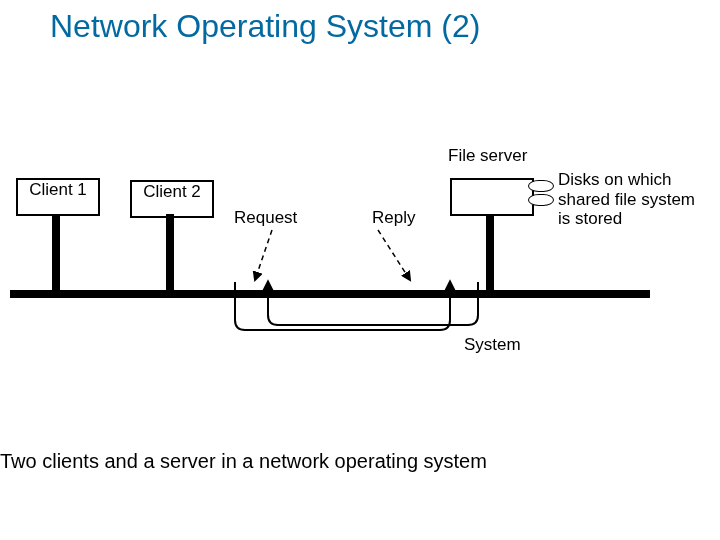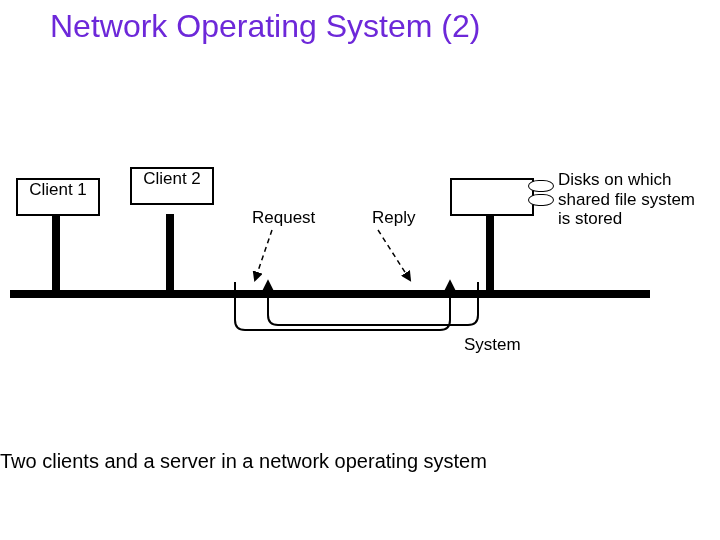--- a/index.html
+++ b/index.html
@@ -10,21 +10,21 @@
     font-family: Arial, Helvetica, sans-serif;
     background: #fff;
     position: relative;
     overflow: hidden;
   }
   .title {
     position: absolute;
     top: 8px;
     left: 50px;
     font-size: 32px;
-    color: #6d28d9;
+    color: #0369a1;
   }
   .caption {
     position: absolute;
     top: 450px;
     left: 0;
     width: 720px;
     text-align: left;
     font-size: 20px;
     color: #000;
   }
@@ -42,27 +42,27 @@
     position: absolute;
     border: 2px solid #000;
     background: #fff;
     display: flex;
     align-items: flex-start;
     justify-content: center;
   }
   
   #box-c1 { left: 6px;  top: 38px; width: 80px; height: 34px; }
   
-  #box-c2 { left: 120px; top: 27px; width: 80px; height: 34px; }
+  #box-c2 { left: 120px; top: 40px; width: 80px; height: 34px; }
   
   #box-fs { left: 440px; top: 38px; width: 80px; height: 34px; }
 
   .lbl { position: absolute; white-space: pre; }
   #lbl-fileserver { left: 438px; top: 6px; }
-  #lbl-request    { left: 242px; top: 68px; }
+  #lbl-request    { left: 224px; top: 68px; }
   #lbl-reply      { left: 362px; top: 68px; }
   #lbl-network    { left: 454px; top: 195px; }
   #lbl-disks      { left: 548px; top: 30px; line-height: 1.15; }
 
   
   .stem {
     position: absolute;
     background: #000;
     width: 8px;
   }
@@ -111,20 +111,21 @@
 <div class="diagram">
 
   <div id="box-c1" class="box">
     <span>Client 1</span>
   </div>
   <div id="box-c2" class="box">
     <span>Client 2</span>
   </div>
   <div id="box-fs" class="box"></div>
 
+  <span id="lbl-fileserver" class="lbl">File server</span>
   <span id="lbl-request" class="lbl">Request</span>
   <span id="lbl-reply" class="lbl">Reply</span>
   <span id="lbl-network" class="lbl">System</span>
   <span id="lbl-disks" class="lbl">Disks on which
 shared file system
 is stored</span>
 
   <div class="disks">
     <div class="disk"></div>
     <div class="disk"></div>

